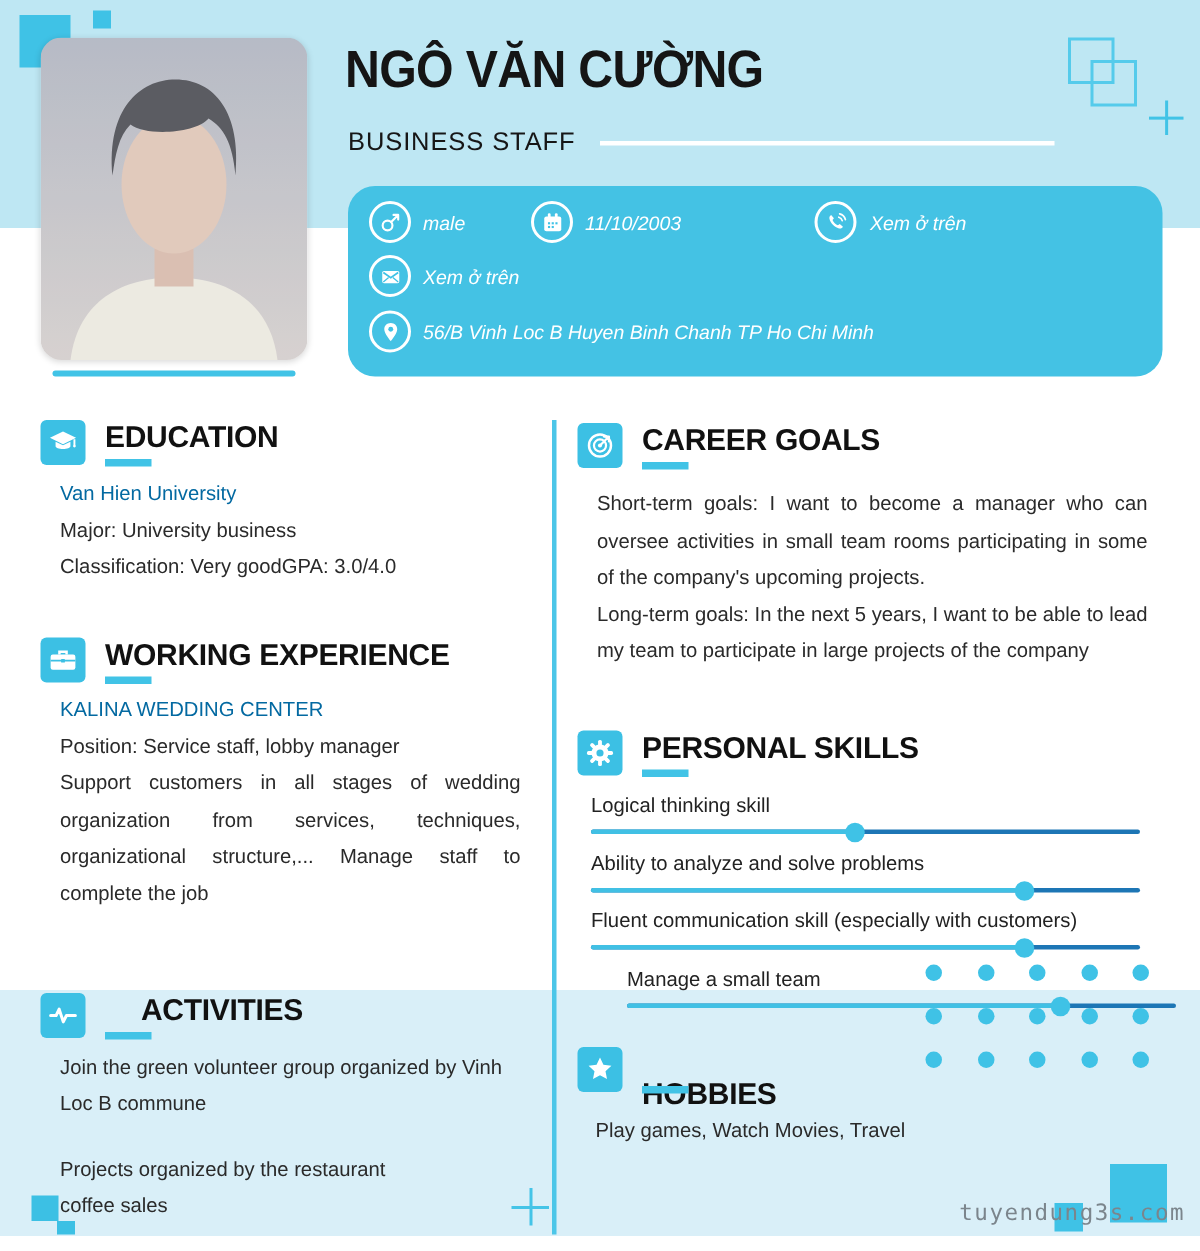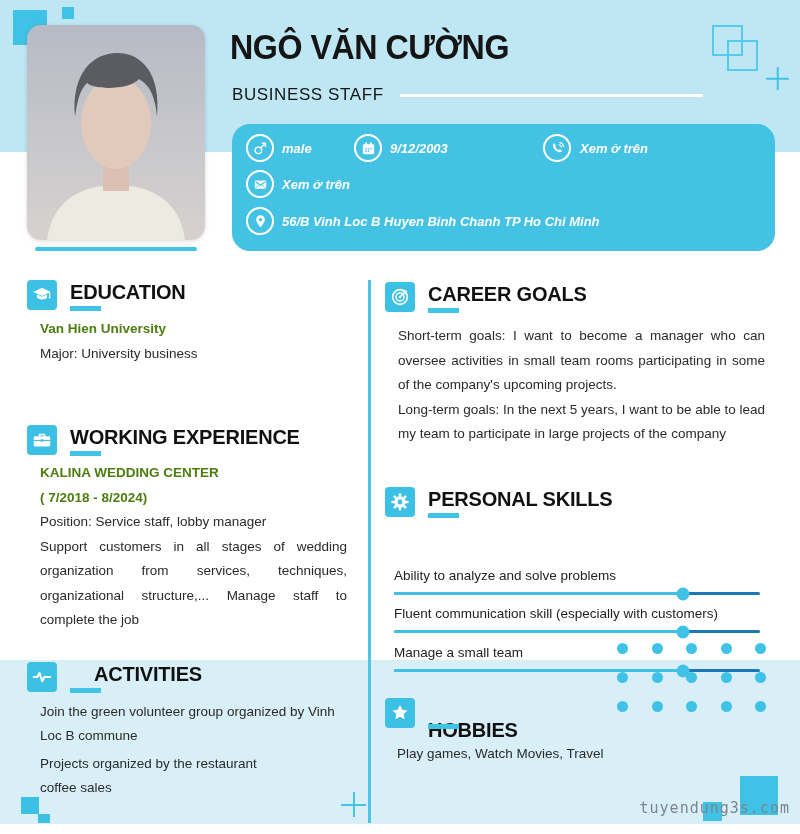--- a/index.html
+++ b/index.html
@@ -41,36 +41,36 @@
   .plus-bottom::after { height:100%; width:2px; }
   
   .card {
     position:absolute; left:232px; top:124px; width:543px; height:127px;
     background:#44c2e4; border-radius:18px; color:#ffffff;
   }
   .ci {
     position:absolute; width:28px; height:28px; border:2.5px solid #fff; border-radius:50%;
     display:flex; align-items:center; justify-content:center;
   }
-  .card .txt { position:absolute; font-size:13px; font-style:italic; white-space:nowrap;font-weight:bold; }
+  .card .txt { position:absolute; font-size:13px; font-style:italic; white-space:nowrap; }
   
   .divider { position:absolute; left:368px; top:280px; width:3px; height:543px; background:#4cc6e8; }
   .bottom-panel { position:absolute; left:0; top:660px; width:800px; height:164px; background:#d9eff8; }
   .bl-sq-big   { left:21px; top:797px; width:18px; height:17px; background:#3cc0e4; }
   .bl-sq-small { left:38px; top:814px; width:12px; height:9px;  background:#3cc0e4; }
   .br-sq-big   { left:740px; top:776px; width:38px; height:39px; background:#3fc2e6; }
   .br-sq-small { left:703px; top:802px; width:19px; height:19px; background:#3fc2e6; }
   .icon-box {
     position:absolute; width:30px; height:30px; background:#3cc0e4; border-radius:4px;
     display:flex; align-items:center; justify-content:center;
   }
   .sec-title { position:absolute; font-size:20px; font-weight:700; color:#111; letter-spacing:-.2px; white-space:nowrap; }
   .title-bar { position:absolute; width:31px; height:5px; background:#41c3e6; }
   .body-text { font-size:13.5px; line-height:24.5px; color:#2a2a2a; }
-  .bold { font-weight:700; color:#4d7c0f; }
+  .bold { font-weight:400; color:#0369a1; }
   .just { text-align:justify; }
   
   .skill-row { position:absolute; left:394px; width:366px; height:39px; z-index:2; }
   .skill-label { font-size:13.5px; color:#222; white-space:nowrap; }
   .track { position:absolute; left:0; top:24px; width:366px; height:3px; background:#1d76b5; border-radius:2px; }
   .track-fill { position:absolute; left:0; top:0; height:3px; background:#41c0e4; border-radius:2px; }
   .dot { position:absolute; top:50%; width:13px; height:13px; border-radius:50%; background:#3fc2e6; transform:translate(-50%,-50%); }
   
   .dot-grid { position:absolute; left:617px; top:643px; display:grid;
     grid-template-columns:repeat(5,11px); column-gap:23.5px; row-gap:18px; z-index:1; }
@@ -129,21 +129,21 @@
         <rect x="4" y="6" width="16" height="14" rx="2" fill="#fff"></rect>
         <rect x="7.4" y="3" width="2.6" height="4.6" rx="1.2" fill="#fff"></rect>
         <rect x="14" y="3" width="2.6" height="4.6" rx="1.2" fill="#fff"></rect>
         <rect x="7.5" y="11.5" width="2" height="2" fill="#3fc2e6"></rect>
         <rect x="11" y="11.5" width="2" height="2" fill="#3fc2e6"></rect>
         <rect x="14.5" y="11.5" width="2" height="2" fill="#3fc2e6"></rect>
         <rect x="7.5" y="15" width="2" height="2" fill="#3fc2e6"></rect>
         <rect x="11" y="15" width="2" height="2" fill="#3fc2e6"></rect>
       </svg>
     </span>
-    <span class="txt" style="left:158px; top:17px;">9/12/2003</span>
+    <span class="txt" style="left:158px; top:17px;">11/10/2003</span>
 
     <span class="ci" style="left:311px; top:10px;">
       <svg width="17" height="17" viewBox="0 0 24 24">
         <path d="M7.2 4.6C6 5.2 5.2 6.6 5.6 8.3c1 4.3 4.7 8 9 9 1.7.4 3.1-.4 3.7-1.6l-3-2.5-1.7 1.2c-2.2-1-4.1-2.9-5.1-5.1l1.3-1.6Z" fill="#fff"></path>
         <path d="M14.4 6.8a4.4 4.4 0 0 1 3.2 3.2" stroke="#fff" stroke-width="1.6" fill="none" stroke-linecap="round"></path>
         <path d="M15.2 3.6a7.4 7.4 0 0 1 5.4 5.4" stroke="#fff" stroke-width="1.6" fill="none" stroke-linecap="round"></path>
       </svg>
     </span>
     <span class="txt" style="left:348px; top:17px;">Xem ở trên</span>
 
@@ -197,48 +197,48 @@
       <path d="M6.6 11.4v3.4c0 1.1 2.4 2 5.4 2s5.4-.9 5.4-2v-3.4L12 14Z" fill="#fff"></path>
       <path d="M20.3 9.6v4.2" stroke="#fff" stroke-width="1.4"></path>
         <circle cx="20.3" cy="14.6" r="1" fill="#fff"></circle>
     </svg>
   </div>
   <div class="sec-title" style="left:70px; top:281px;">EDUCATION</div>
   <div class="title-bar" style="left:70px; top:306px;"></div>
   <div class="abs body-text" style="left:40px; top:317px; width:310px;">
     <div class="bold">Van Hien University</div>
     <div>Major: University business</div>
+    <div>Classification: Very goodGPA: 3.0/4.0</div>
   </div>
 
   <div class="icon-box" style="left:27px; top:425px;">
     <svg width="22" height="22" viewBox="0 0 24 24">
       <rect x="3" y="8" width="18" height="11" rx="1.6" fill="#fff"></rect>
       <path d="M9.4 8V6h5.2v2" stroke="#fff" stroke-width="1.8" fill="none"></path>
       <path d="M3 12.5h18" stroke="#3cc0e4" stroke-width="1.2"></path>
       <rect x="10.6" y="11.3" width="2.8" height="2.6" rx=".5" fill="#3cc0e4"></rect>
     </svg>
   </div>
   <div class="sec-title" style="left:70px; top:426px;">WORKING EXPERIENCE</div>
   <div class="title-bar" style="left:70px; top:451px;"></div>
   <div class="abs body-text" style="left:40px; top:461px; width:307px;">
     <div class="bold">KALINA WEDDING CENTER</div>
-    <div class="bold">( 7/2018 - 8/2024)</div>
     <div>Position: Service staff, lobby manager</div>
     <div class="just">Support customers in all stages of wedding organization from services, techniques, organizational structure,... Manage staff to complete the job</div>
   </div>
 
   <div class="icon-box" style="left:27px; top:662px;">
     <svg width="22" height="22" viewBox="0 0 24 24">
       <path d="M3 12h4l2.2-4.6 3 9.2 2.3-4.6H21" stroke="#fff" stroke-width="2.2" fill="none" stroke-linecap="round" stroke-linejoin="round"></path>
     </svg>
   </div>
   <div class="sec-title" style="left:70px; top:663px;margin-left:24px;">ACTIVITIES</div>
   <div class="title-bar" style="left:70px; top:688px;"></div>
   <div class="abs body-text" style="left:40px; top:700px; width:312px; line-height:24px;">
-    <div style="margin-bottom:4px;">Join the green volunteer group organized by Vinh Loc B commune</div>
+    <div style="margin-bottom:20px;">Join the green volunteer group organized by Vinh Loc B commune</div>
     <div>Projects organized by the restaurant</div>
     <div style="margin-bottom:4px;">coffee sales</div>
   </div>
 
   <div class="icon-box" style="left:385px; top:282px;">
     <svg width="22" height="22" viewBox="0 0 24 24">
       <circle cx="12" cy="12" r="8" stroke="#fff" stroke-width="1.8" fill="none"></circle>
       <circle cx="12" cy="12" r="4.4" stroke="#fff" stroke-width="1.6" fill="none"></circle>
       <circle cx="12" cy="12" r="1.5" fill="#fff"></circle>
       <path d="M12 12 18.5 5.5 M18.5 5.5h-3.6 M18.5 5.5v3.6" stroke="#fff" stroke-width="1.6" fill="none" stroke-linecap="round"></path>
@@ -259,35 +259,42 @@
         <rect x="10.6" y="2.5" width="2.8" height="19" rx="1.2" transform="rotate(90 12 12)"></rect>
         <rect x="10.6" y="2.5" width="2.8" height="19" rx="1.2" transform="rotate(135 12 12)"></rect>
         <circle cx="12" cy="12" r="6.2"></circle>
       </g>
       <circle cx="12" cy="12" r="2.6" fill="#3cc0e4"></circle>
     </svg>
   </div>
   <div class="sec-title" style="left:428px; top:488px;">PERSONAL SKILLS</div>
   <div class="title-bar" style="left:428px; top:513px;"></div>
 
+  <div class="skill-row" style="top:529px;">
+    <div class="skill-label">Logical thinking skill</div>
+    <div class="track">
+        <div class="track-fill" style="width: 48%;"></div>
+        <div class="dot" style="left: 48%;"></div>
+      </div>
+  </div>
   <div class="skill-row" style="top:568px;">
     <div class="skill-label">Ability to analyze and solve problems</div>
     <div class="track">
         <div class="track-fill" style="width: 79%;"></div>
         <div class="dot" style="left: 79%;"></div>
       </div>
   </div>
   <div class="skill-row" style="top:606px;">
     <div class="skill-label">Fluent communication skill (especially with customers)</div>
     <div class="track">
         <div class="track-fill" style="width: 79%;"></div>
         <div class="dot" style="left: 79%;"></div>
       </div>
   </div>
-  <div class="skill-row" style="top:645px;">
+  <div class="skill-row" style="top:645px;margin-left:24px;">
     <div class="skill-label">Manage a small team</div>
     <div class="track">
         <div class="track-fill" style="width: 79%;"></div>
         <div class="dot" style="left: 79%;"></div>
       </div>
   </div>
 
   <div class="icon-box" style="left:385px; top:698px;">
     <svg width="22" height="22" viewBox="0 0 24 24">
       <path d="M12 3.2l2.5 5.3 5.8.7-4.3 4 1.1 5.7L12 16.1l-5.1 2.8 1.1-5.7-4.3-4 5.8-.7Z" fill="#fff"></path>

